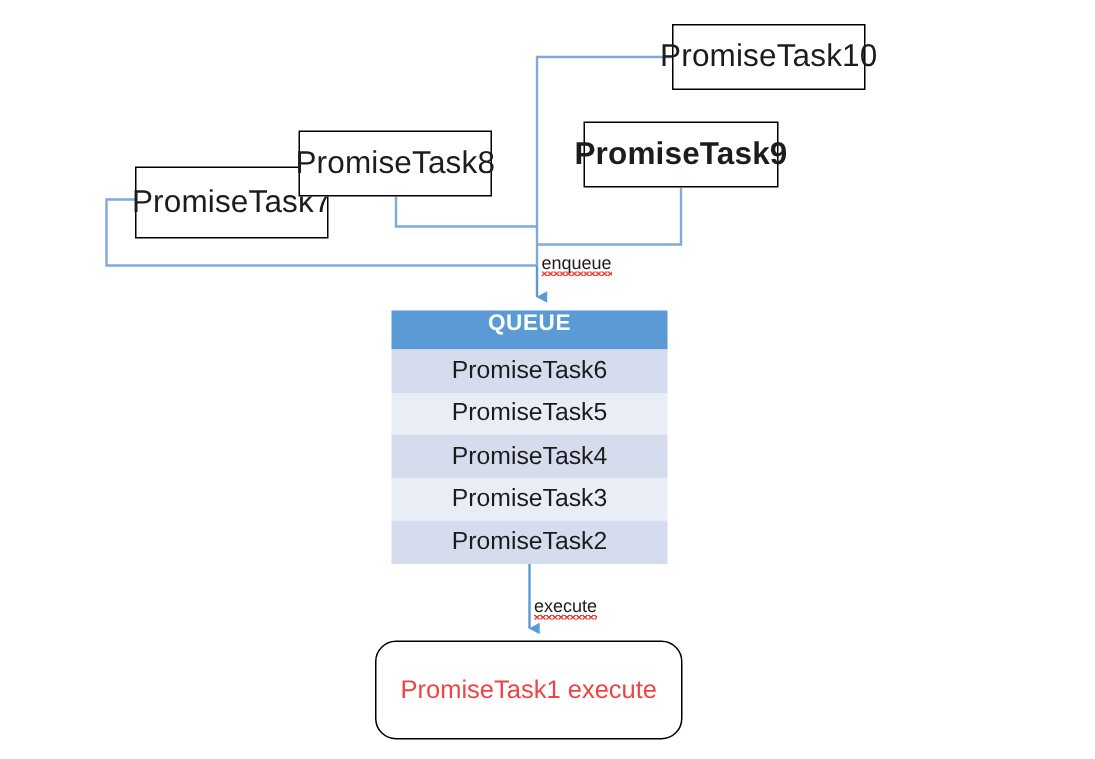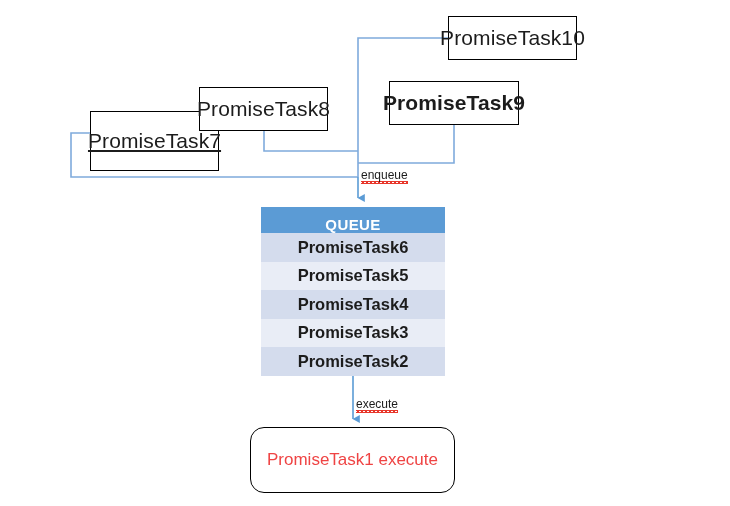--- a/index.html
+++ b/index.html
@@ -59,32 +59,31 @@
     background: #ffffff;
   }
   .queue-header {
     height: 26px;
     background: #5b9bd5;
     color: #ffffff;
     font-weight: bold;
     font-size: 15px;
     letter-spacing: 0.4px;
     display: flex;
-    align-items: flex-end;
+    align-items: flex-start;
     justify-content: center;
   }
   .queue-row {
     height: 28.5px;
     display: flex;
     align-items: center;
     justify-content: center;
     font-size: 16.5px;
     color: #1c1c1c;
     white-space: nowrap;
-    font-weight: bold;
   }
   .queue-row.odd  { background: #d4dced; }
   .queue-row.even { background: #e9edf6; }
 
   .edge-label {
     position: absolute;
     font-size: 12px;
     color: #1c1c1c;
     white-space: nowrap;
     padding-bottom: 2px;
@@ -117,21 +116,21 @@
       <path d="M454,125 L454,163 L358,163"></path>
 
       <path d="M448,38 L358,38 L358,177"></path>
 
       <path d="M358,177 L358,198" stroke="#5b9bd5" marker-end="url(#arrow-blue)"></path>
 
       <path d="M353,376 L353,419" stroke="#5b9bd5" marker-end="url(#arrow-blue)"></path>
     </g>
   </svg>
 
-  <div class="task-box" style="left:90px; top:111px; width:129px; height:60px;text-decoration:underline;">
+  <div class="task-box" style="left:90px; top:111px; width:129px; height:48px;">
     <span>PromiseTask7</span>
   </div>
 
   <div class="task-box" style="left:199px; top:51px; width:129px; height:44px;margin-top:36px;">
     <span>PromiseTask8</span>
   </div>
 
   <div class="task-box" style="left:389px; top:81px; width:130px; height:44px;font-weight:bold;">
     <span>PromiseTask9</span>
   </div>

